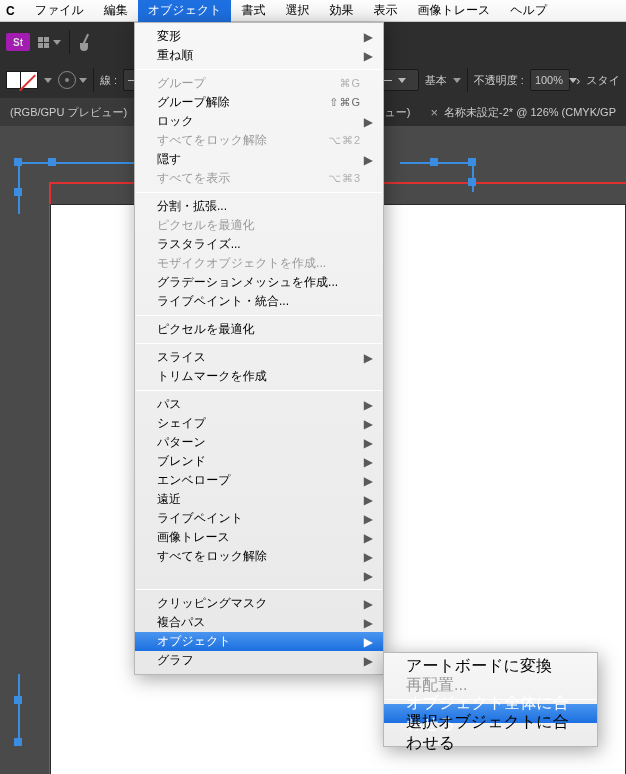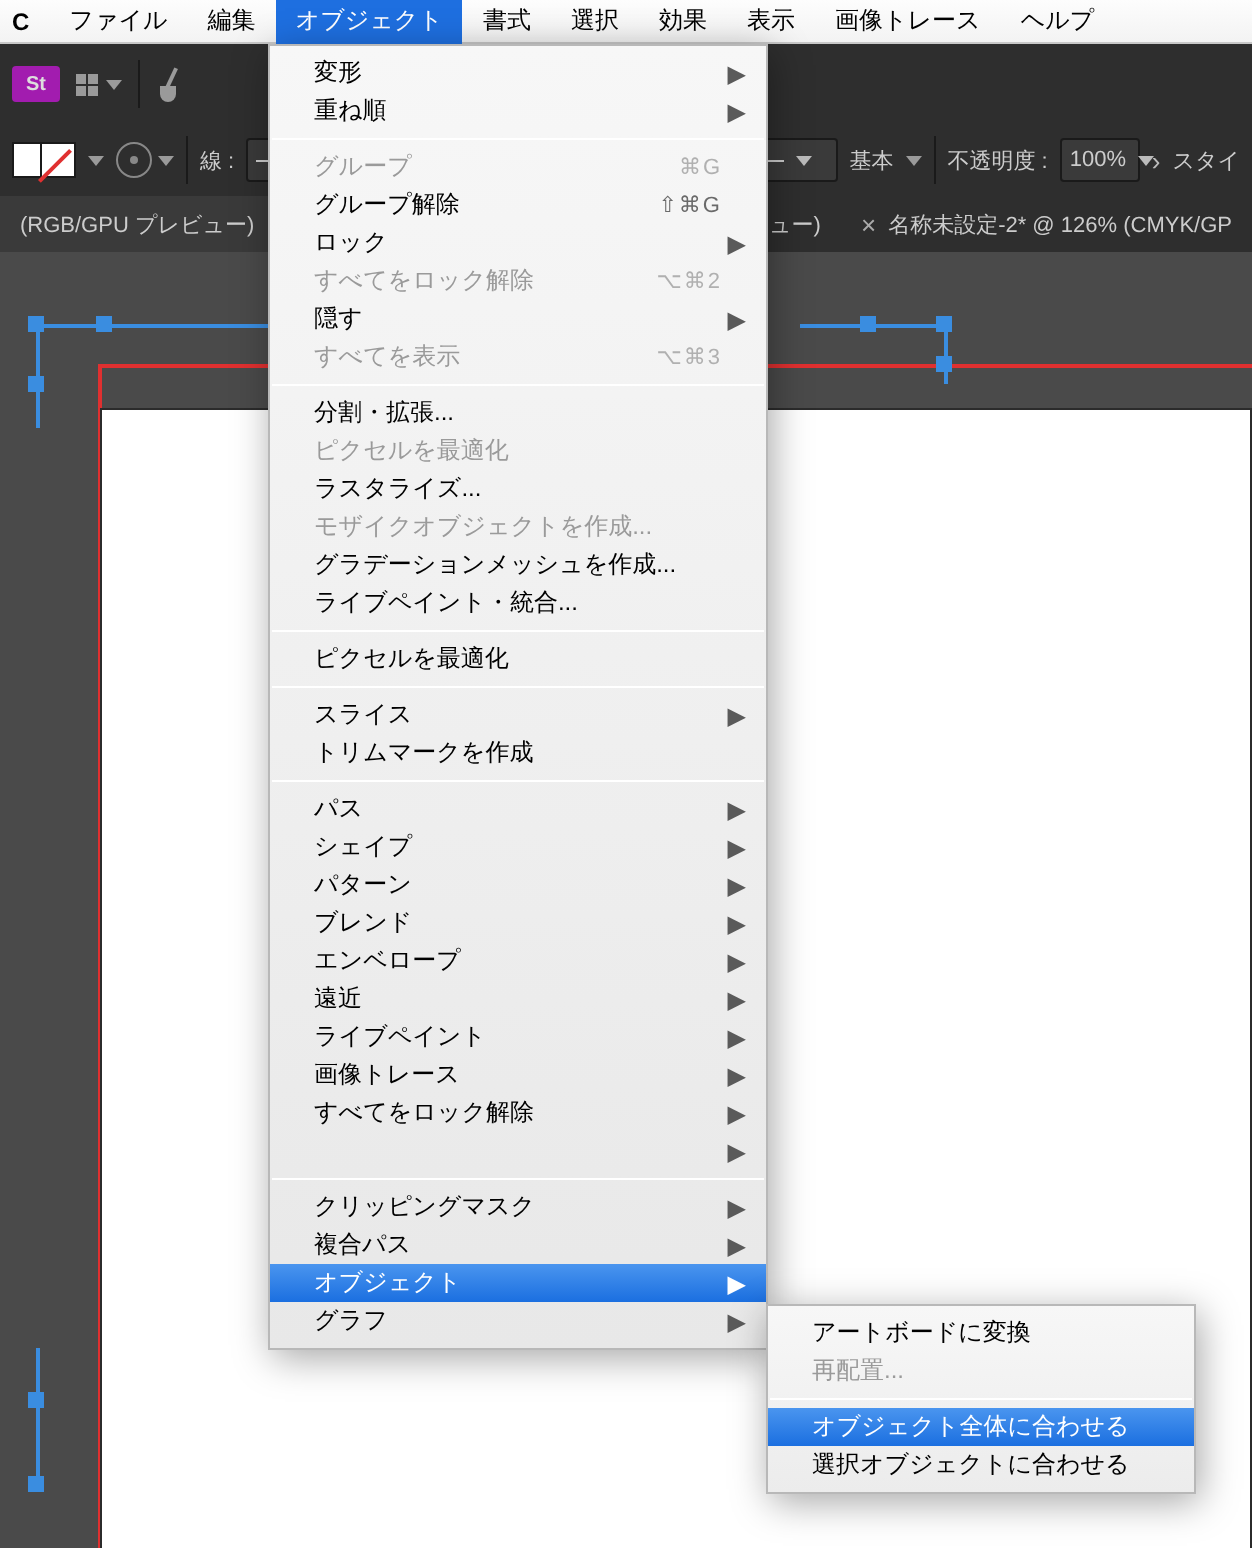--- a/index.html
+++ b/index.html
@@ -49,21 +49,21 @@
   .menu { position:absolute; left:134px; top:22px; width:250px; background:linear-gradient(#f7f7f7,#e8e8e8); border:1px solid #b8b8b8; box-shadow:2px 4px 18px rgba(0,0,0,.35); font-size:12px; padding:4px 0; }
   .mi { height:19px; display:flex; align-items:center; padding:0 22px 0 22px; position:relative; cursor:default; }
   .mi.disabled { color:#9a9a9a; }
   .mi .sc { position:absolute; right:22px; color:#6a6a6a; font-size:11px; letter-spacing:1px; }
   .mi.disabled .sc { color:#b0b0b0; }
   .mi .sub { position:absolute; right:10px; color:#5a5a5a; }
   .mi.hl { background:linear-gradient(#4a95ef,#1b6fe0); color:#fff; }
   .mi.hl .sub { color:#fff; }
   .msep { height:1px; margin:4px 1px; background:#d0d0d0; border-bottom:1px solid #fff; }
 
-  .submenu { position:absolute; left:383px; top:652px; width:215px; background:linear-gradient(#f7f7f7,#ececec); border:1px solid #b8b8b8; box-shadow:2px 4px 18px rgba(0,0,0,.35); font-size:12px; padding:4px 0; }
+  .submenu { position:absolute; left:383px; top:652px; width:215px; background:linear-gradient(#f7f7f7,#ececec); border:1px solid #b8b8b8; box-shadow:2px 4px 18px rgba(0,0,0,.35); font-size:16px; padding:4px 0; }
 </style>
 </head>
 <body>
 
 <div class="menubar">
   <span class="app">C</span>
   <span class="m">ファイル</span>
   <span class="m">編集</span>
   <span class="m active">オブジェクト</span>
   <span class="m">書式</span>

